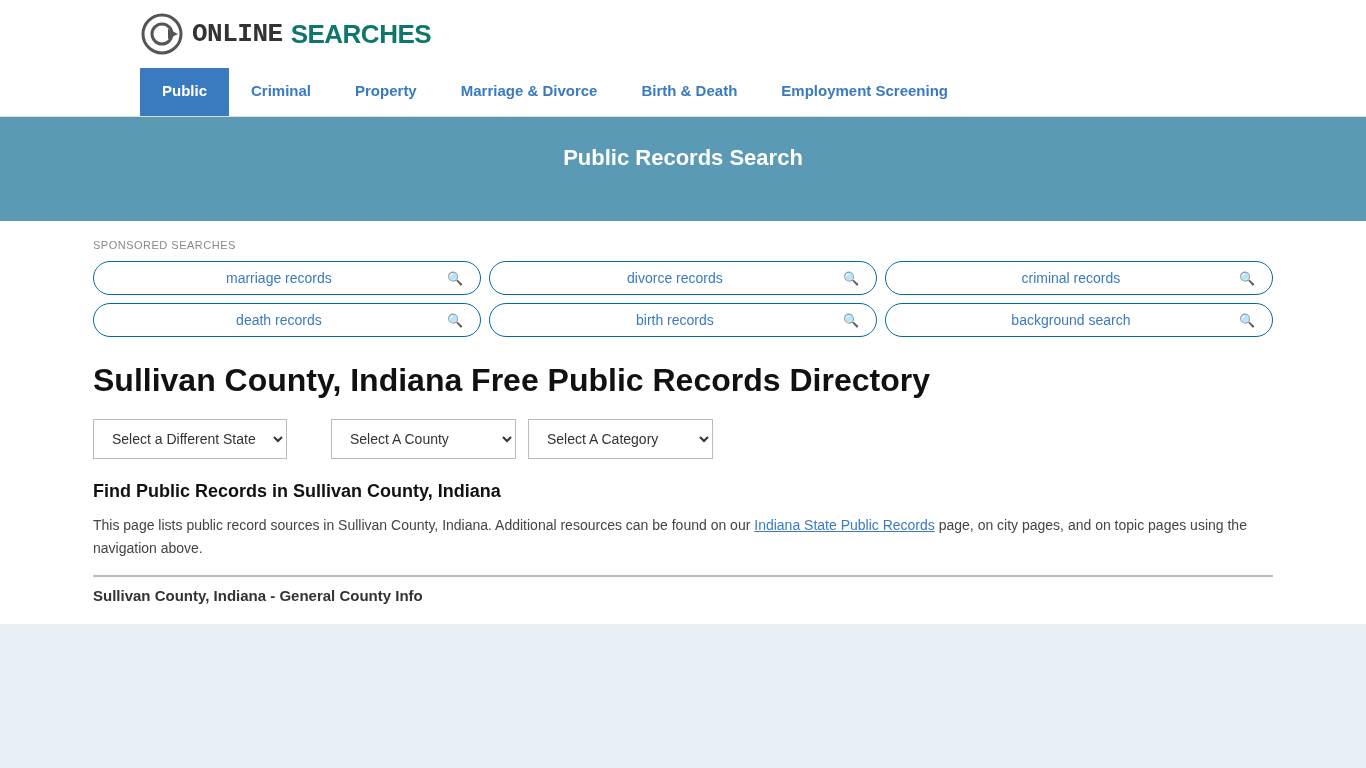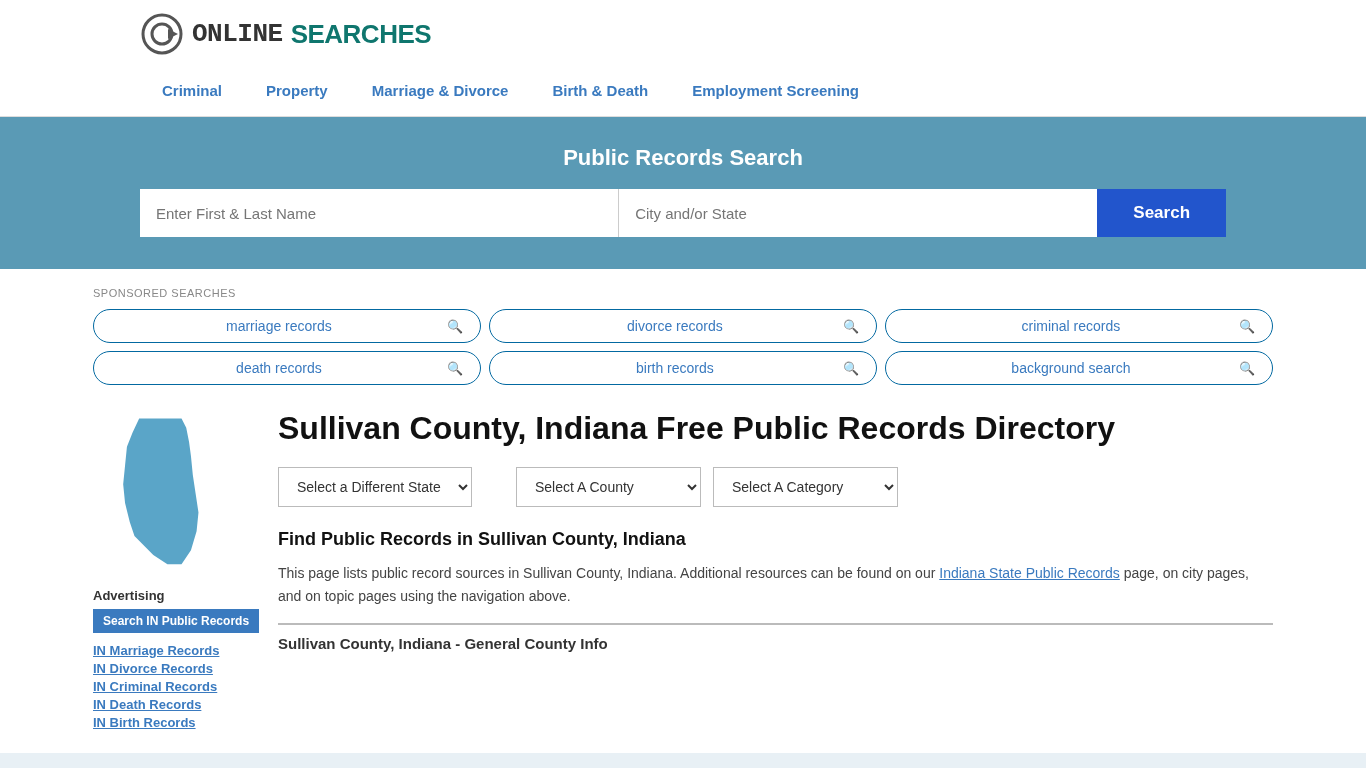--- a/index.html
+++ b/index.html
@@ -66,34 +66,30 @@
       <circle cx="22" cy="22" r="19" fill="none" stroke="#555" stroke-width="3"></circle>
       <circle cx="22" cy="22" r="10" fill="none" stroke="#555" stroke-width="3"></circle>
       <polygon points="28,17 38,22 28,27" fill="#555"></polygon>
     </svg>
     <span style="font-size:26px; font-weight:900; color:#333; letter-spacing:-0.5px;font-family:Liberation Mono, monospace;">ONLINE</span>
       <span style="font-size:26px; font-weight:900; color:#0f766e; letter-spacing:-0.5px;">SEARCHES</span>
   </div>
 </div>
 
 <div id="nav">
+  <a class="nav-item active">Public</a>
   <a class="nav-item">Criminal</a>
   <a class="nav-item">Property</a>
   <a class="nav-item">Marriage &amp; Divorce</a>
   <a class="nav-item">Birth &amp; Death</a>
   <a class="nav-item">Employment Screening</a>
 </div>
 
 <div id="search-banner">
   <div id="search-banner-title">Public Records Search</div>
-  <div id="search-form">
-    <input id="name-input" type="text" placeholder="Enter First &amp; Last Name" style="">
-    <input id="location-input" type="text" placeholder="City and/or State" style="">
-    <button id="search-btn">Search</button>
-  </div>
 </div>
 
 <div id="content">
   <div id="sponsored-label">SPONSORED SEARCHES</div>
   <div id="sponsored-grid">
     <div class="sponsored-item">
       <span class="sponsored-item-text">marriage records</span>
       <span class="sponsored-item-icon">🔍</span>
     </div>
     <div class="sponsored-item">
@@ -113,33 +109,20 @@
       <span class="sponsored-item-icon">🔍</span>
     </div>
     <div class="sponsored-item">
       <span class="sponsored-item-text">background search</span>
       <span class="sponsored-item-icon">🔍</span>
     </div>
   </div>
 
   <div id="main-section">
 
-    <div id="sidebar">
-      
-      <svg id="state-map" viewBox="0 0 130 170">
-        <path class="indiana-shape" d="M45,10 L90,10 L95,20 L98,35 L100,50 L102,70 L105,90 L108,110 L106,130 L100,150 L90,165 L75,165 L60,155 L50,145 L40,135 L35,120 L30,100 L28,80 L30,60 L32,40 L38,25 Z"></path>
-      </svg>
-      <div id="advertising-label">Advertising</div>
-      <button id="ad-btn">Search IN Public Records</button>
-      <a class="sidebar-link">IN Marriage Records</a>
-      <a class="sidebar-link">IN Divorce Records</a>
-      <a class="sidebar-link">IN Criminal Records</a>
-      <a class="sidebar-link">IN Death Records</a>
-      <a class="sidebar-link">IN Birth Records</a>
-    </div>
 
     <div id="main-content">
       <h1 id="page-title">Sullivan County, Indiana Free Public Records Directory</h1>
 
       <div id="dropdowns-row">
         <select class="dropdown-select" style="padding:10px 14px; border:1px solid #bbb; background:#fff; font-size:14px; color:#333; cursor:pointer; min-width:185px;">
           <option>Select a Different State</option>
         </select>
         <select class="dropdown-select" style="padding:10px 14px; border:1px solid #bbb; background:#fff; font-size:14px; color:#333; cursor:pointer; min-width:185px;margin-left:32px;">
           <option>Select A County</option>

